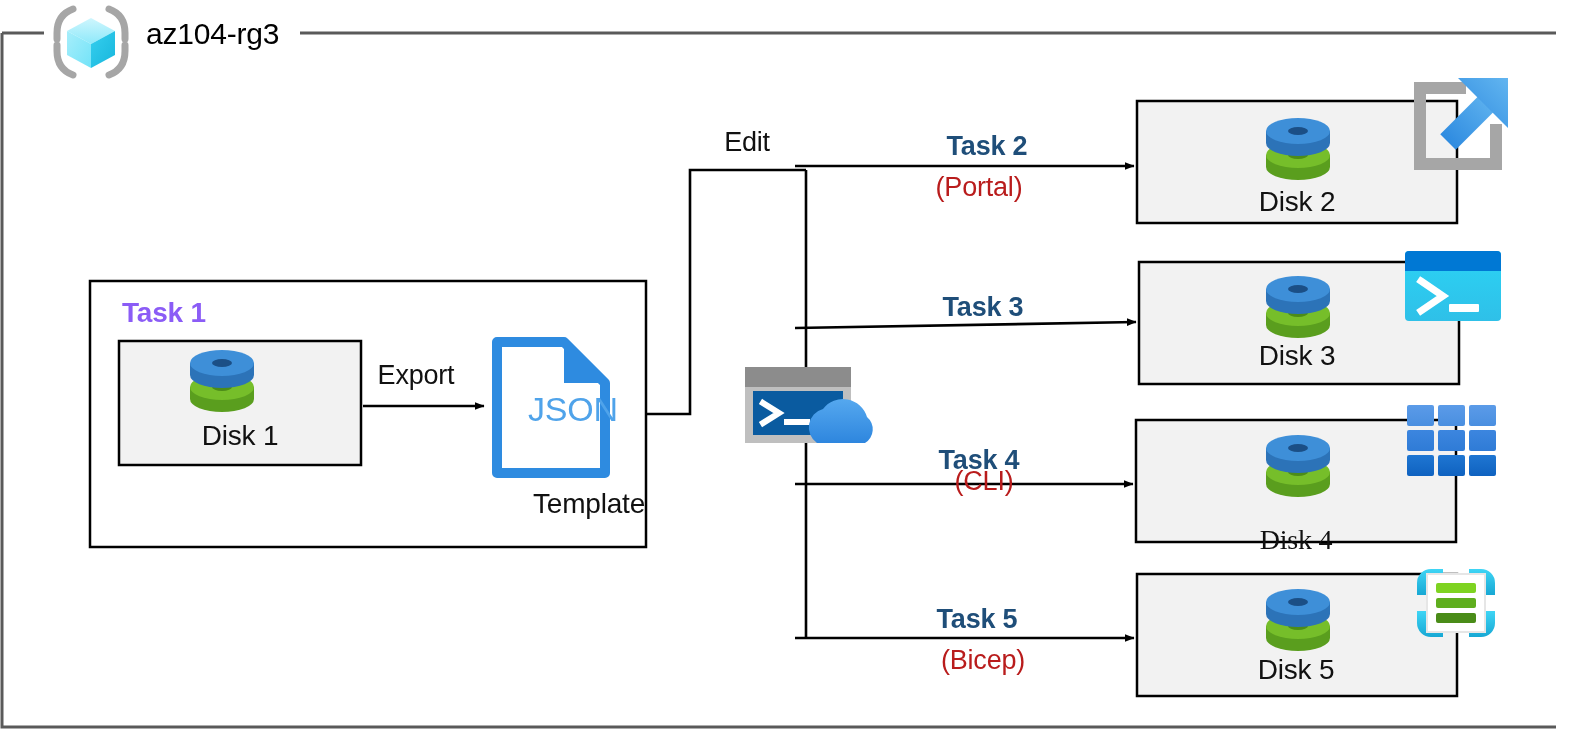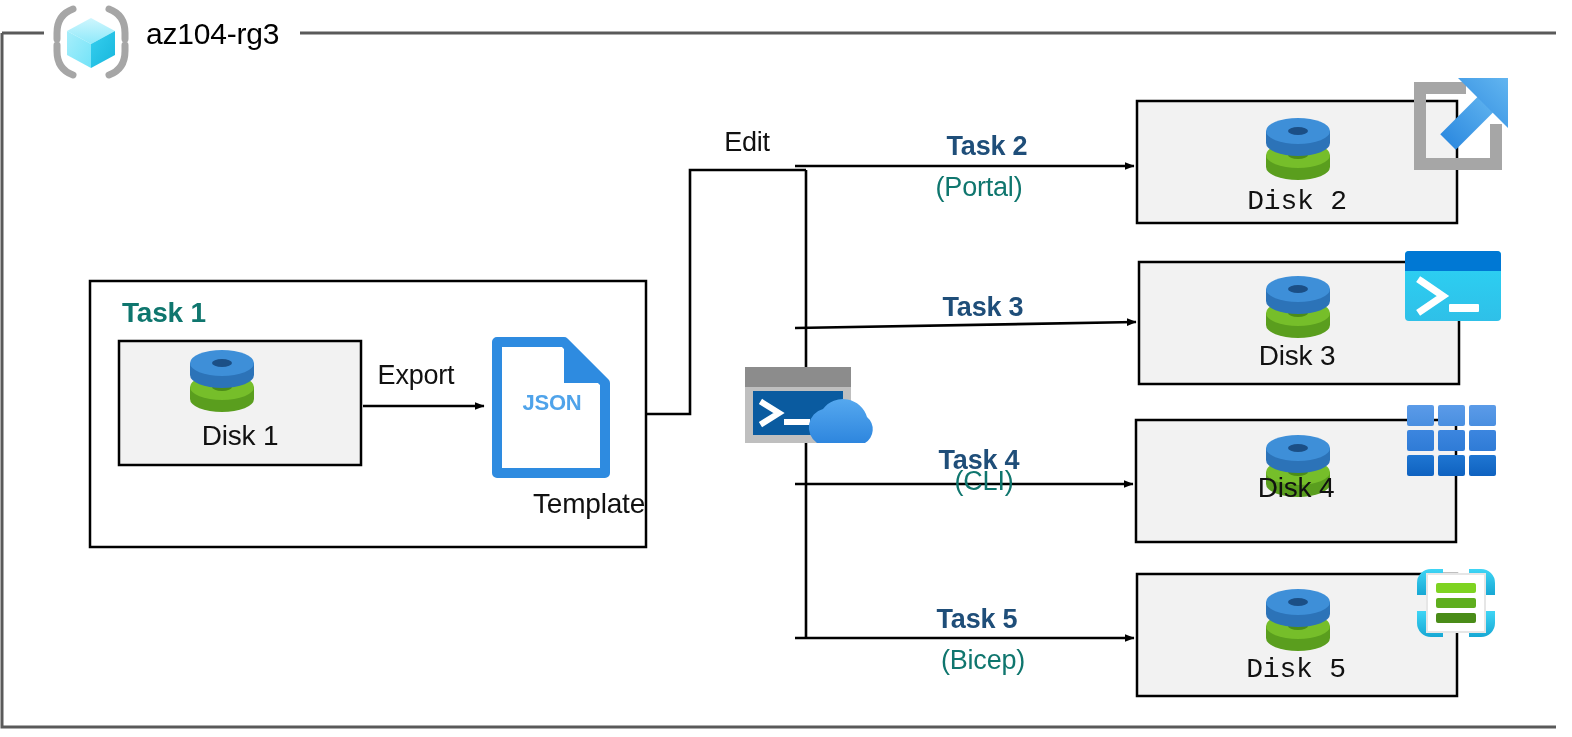--- a/index.html
+++ b/index.html
@@ -35,37 +35,37 @@
     letter-spacing: -0.2px;
   }
   .task-head {
     font-size: 27px;
     font-weight: bold;
     color: #1F4E79;
     letter-spacing: -0.2px;
   }
   .task-sub {
     font-size: 27px;
-    color: #0f766e;
+    color: #b91c1c;
     letter-spacing: -0.2px;
   }
   .box-label {
     font-size: 28px;
     color: #111111;
     letter-spacing: -0.2px;
   }
   .edge-label {
     font-size: 27px;
     color: #111111;
     letter-spacing: -0.2px;
   }
   .task1-head {
     font-size: 28px;
     font-weight: bold;
-    color: #0f766e;
+    color: #8b5cf6;
     letter-spacing: -0.2px;
   }
   .center {
     transform: translateX(-50%);
     text-align: center;
   }
 </style>
 </head>
 <body>
 
@@ -266,34 +266,34 @@
   </svg>
 
   <div class="txt rg-title" style="left:146px; top:17px;">az104-rg3</div>
 
   <div class="txt task1-head" style="left:122px; top:297px;">Task 1</div>
 
   <div class="txt box-label center" style="left:240px; top:420px;">Disk 1</div>
 
   <div class="txt edge-label center" style="left:416px; top:360px;">Export</div>
 
-  <div class="txt center" style="left:552px; top:390px; font-size:22px; font-weight:bold; color:#4FA3EA; letter-spacing:-0.2px;">JSON</div>
+  <div class="txt center" style="left:573px; top:390px; font-size:34px; font-weight:normal; color:#4FA3EA; letter-spacing:-0.2px;">JSON</div>
 
   <div class="txt box-label center" style="left:552px; top:488px;margin-left:37px;">Template</div>
 
   <div class="txt edge-label center" style="left:747px; top:127px;">Edit</div>
 
   <div class="txt task-head center" style="left:975px; top:131px;margin-left:12px;">Task 2</div>
   <div class="txt task-sub center" style="left:979px; top:172px;">(Portal)</div>
-  <div class="txt box-label center" style="left:1297px; top:186px;font-family:Liberation Mono, monospace;">Disk 2</div>
+  <div class="txt box-label center" style="left:1297px; top:186px;">Disk 2</div>
 
   <div class="txt task-head center" style="left:983px; top:292px;">Task 3</div>
   <div class="txt box-label center" style="left:1297px; top:340px;">Disk 3</div>
 
   <div class="txt task-head center" style="left:979px; top:445px;">Task 4</div>
   <div class="txt task-sub center" style="left:984px; top:466px;">(CLI)</div>
-  <div class="txt box-label center" style="left:1296px; top:472px;">Disk 4</div>
+  <div class="txt box-label center" style="left:1296px; top:524px;font-family:Liberation Serif, serif;">Disk 4</div>
 
   <div class="txt task-head center" style="left:977px; top:604px;">Task 5</div>
   <div class="txt task-sub center" style="left:983px; top:645px;">(Bicep)</div>
-  <div class="txt box-label center" style="left:1296px; top:654px;font-family:Liberation Mono, monospace;">Disk 5</div>
+  <div class="txt box-label center" style="left:1296px; top:654px;">Disk 5</div>
 
 </div>
 
 </body></html>

